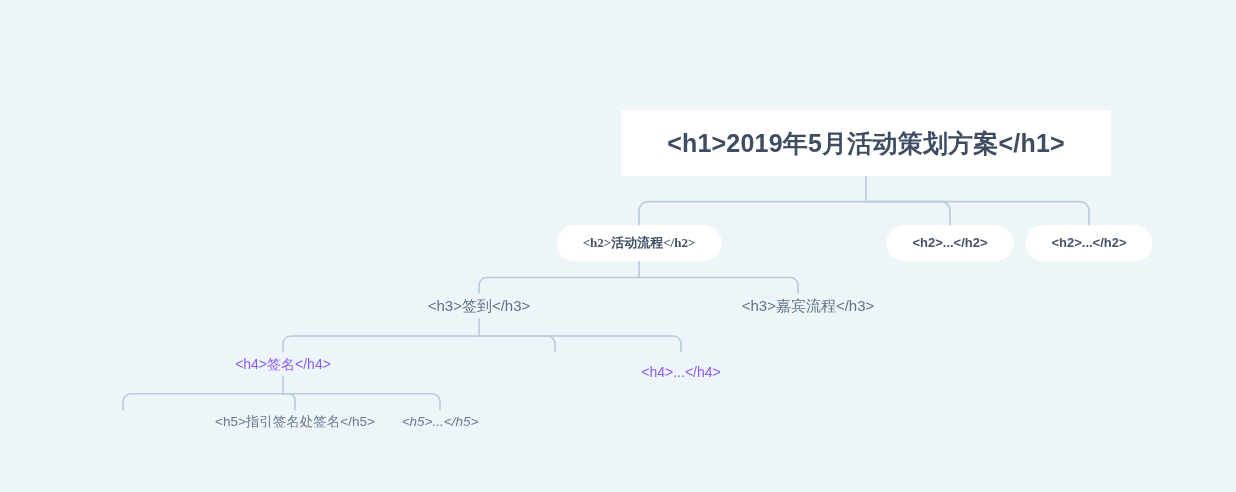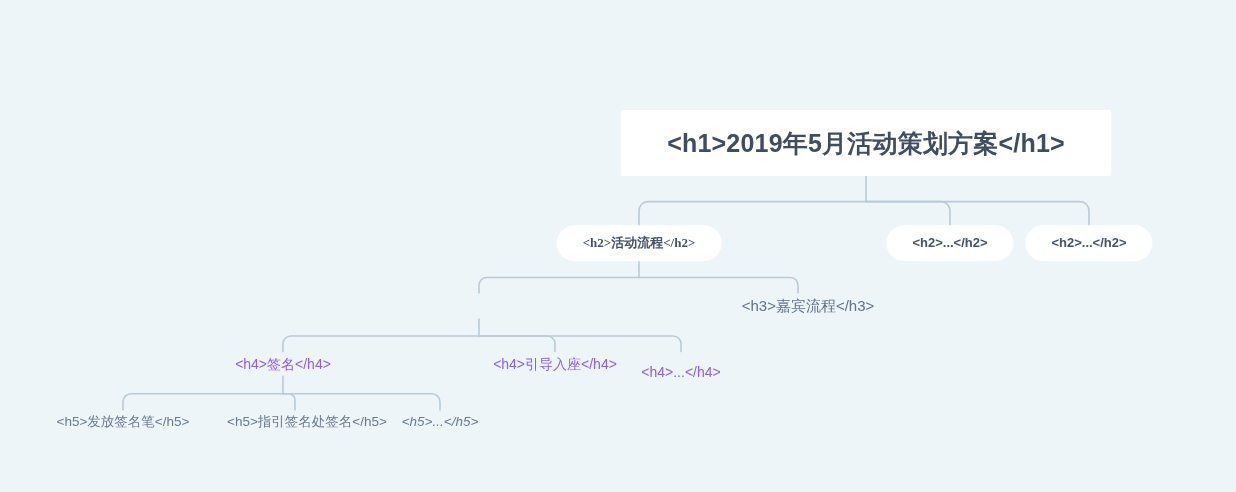--- a/index.html
+++ b/index.html
@@ -94,23 +94,22 @@
       <path d="M 283 393.8225 L 289 393.8225 A 6 6 0 0 1 295 399.8225 L 295 409.90625" fill="none" stroke="#b9cbd8" stroke-width="1.6" stroke-linecap="round"></path>
       <path d="M 283 393.8225 L 431.958125 393.8225 A 8.041875000000005 8.041875000000005 0 0 1 440 401.864375 L 440 409.90625" fill="none" stroke="#b9cbd8" stroke-width="1.6" stroke-linecap="round"></path>
     </svg>
 
   <div class="node node-h1" style="left:866px; top:143px;">&lt;h1&gt;2019年5月活动策划方案&lt;/h1&gt;</div>
 
   <div class="node node-h2" style="left:639px; top:243px;font-family:Liberation Serif, serif;">&lt;h2&gt;活动流程&lt;/h2&gt;</div>
   <div class="node node-h2" style="left:950px; top:243px;">&lt;h2&gt;...&lt;/h2&gt;</div>
   <div class="node node-h2" style="left:1089px; top:243px;">&lt;h2&gt;...&lt;/h2&gt;</div>
 
+  <div class="node node-h3" style="left:479px; top:306px;">&lt;h3&gt;签到&lt;/h3&gt;</div>
   <div class="node node-h3" style="left:808px; top:306px;">&lt;h3&gt;嘉宾流程&lt;/h3&gt;</div>
 
   <div class="node node-h4" style="left:283px; top:364px;">&lt;h4&gt;签名&lt;/h4&gt;</div>
-  <div class="node node-h4" style="left:555px; top:364px;">&lt;h4&gt;引导入座&lt;/h4&gt;</div>
   <div class="node node-h4" style="left:681px; top:372px;">&lt;h4&gt;...&lt;/h4&gt;</div>
 
-  <div class="node node-h5" style="left:123px; top:422px;">&lt;h5&gt;发放签名笔&lt;/h5&gt;</div>
-  <div class="node node-h5" style="left:295px; top:422px;margin-left:12px;">&lt;h5&gt;指引签名处签名&lt;/h5&gt;</div>
+  <div class="node node-h5" style="left:295px; top:422px;">&lt;h5&gt;指引签名处签名&lt;/h5&gt;</div>
   <div class="node node-h5" style="left:440px; top:422px;font-style:italic;">&lt;h5&gt;...&lt;/h5&gt;</div>
 
 </div>
 
 </body></html>

